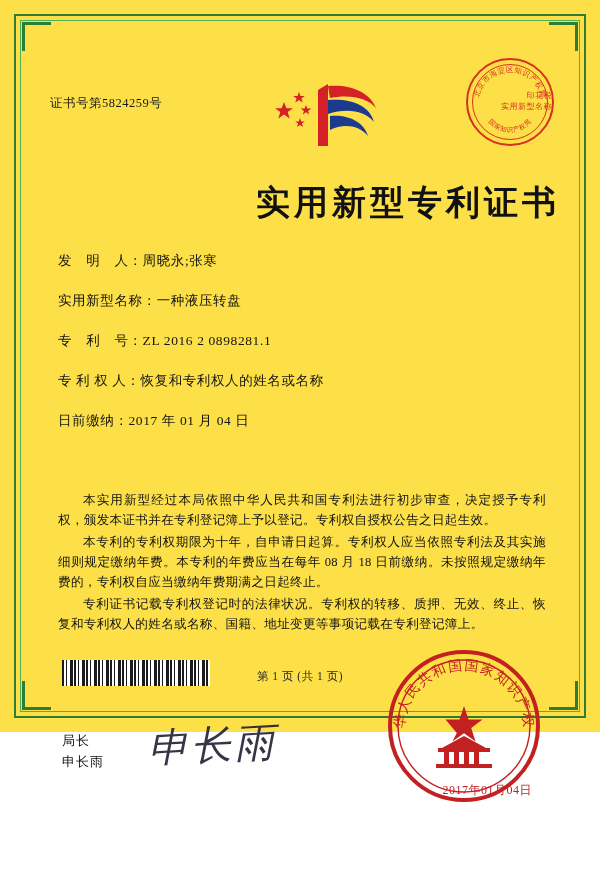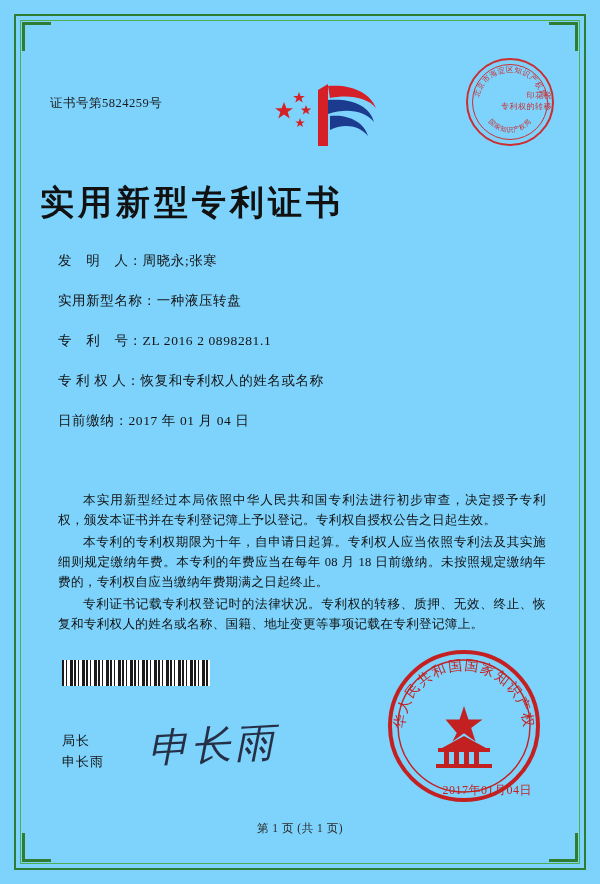--- a/index.html
+++ b/index.html
@@ -9,22 +9,22 @@
   }
   body {
     width: 600px;
     height: 884px;
     font-family: "Liberation Serif", serif;
     overflow: hidden;
   }
   .page {
     position: relative;
     width: 600px;
-    height: 884px;
-    background: #7dd3fc;
+    height: 732px;
+    background: #fde047;
     box-sizing: border-box;
   }
   
   .border-outer {
     position: absolute;
     left: 14px;
     top: 14px;
     right: 14px;
     bottom: 14px;
     border: 2px solid #2e7d32;
@@ -112,21 +112,21 @@
     width: 110px;
     height: 72px;
   }
 
   
   .title {
     position: absolute;
     left: 0;
     right: 0;
     top: 140px;
-    text-align: left;
+    text-align: right;
     font-size: 34px;
     font-weight: bold;
     letter-spacing: 4px;
     color: #111;
     font-family: "Liberation Serif", serif;
   }
 
   
   .fields {
     position: absolute;
@@ -265,21 +265,21 @@
         </defs>
         <text font-size="7.4" fill="#d32020" font-family="Liberation Serif, serif" letter-spacing="0.6">
           <textPath href="#arcTop" startOffset="50%" text-anchor="middle">北京市海淀区知识产权局</textPath>
         </text>
         <text font-size="6.6" fill="#d32020" font-family="Liberation Serif, serif" letter-spacing="0.4">
           <textPath href="#arcBottom" startOffset="50%" text-anchor="middle">国家知识产权局</textPath>
         </text>
       </svg>
       <div class="center-lines">
         <div>印花税</div>
-        <div>专利权的转移</div>
+        <div>实用新型名称</div>
       </div>
     </div>
 
     <svg class="logo" viewBox="0 0 110 72">
       <path d="M46 68 L46 12 L56 6 L56 68 Z" fill="#d42026"></path>
       <path d="M56 8 C 78 6, 98 14, 104 30 C 96 20, 78 16, 58 20 Z" fill="#d42026"></path>
       <path d="M56 22 C 80 20, 98 28, 102 44 C 92 32, 74 30, 56 36 Z" fill="#1b3b8f"></path>
       <path d="M58 38 C 76 36, 92 44, 96 58 C 86 46, 70 46, 58 52 Z" fill="#1b3b8f"></path>
       <g fill="#d42026">
         <polygon points="12,24 14.4,30.2 21,30.2 15.7,34.1 17.7,40.4 12,36.6 6.3,40.4 8.3,34.1 3,30.2 9.6,30.2"></polygon>

